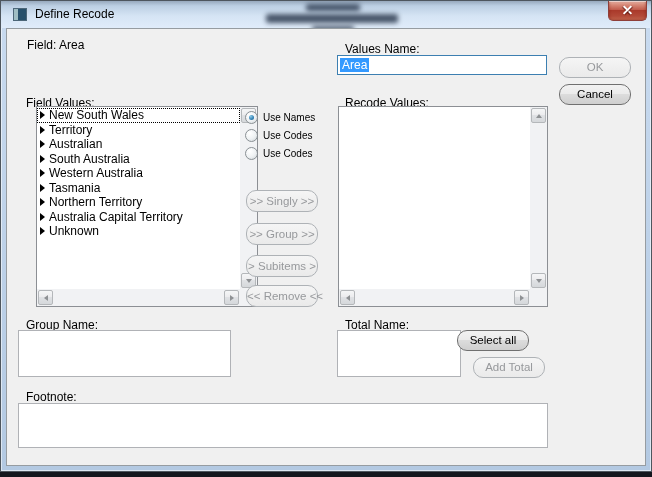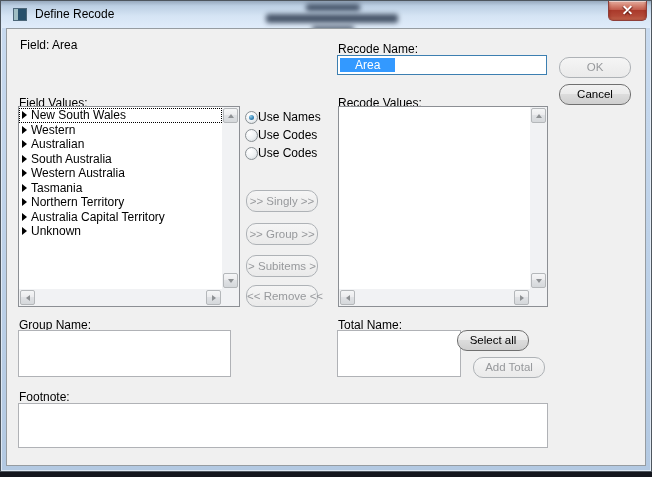--- a/index.html
+++ b/index.html
@@ -25,26 +25,26 @@
               background:linear-gradient(180deg,#efc3b5 0%,#d98d7c 18%,#c25e4e 45%,#aa3a2b 50%,#b34a38 80%,#c66a52 100%);
               box-shadow:inset 0 1px 0 rgba(255,255,255,.55), inset 0 0 3px rgba(120,20,10,.6); cursor:pointer; }
   .xbars { position:absolute; left:50%; top:50%; width:11px; height:11px; margin:-6px 0 0 -6px; }
   .xbars::before,.xbars::after { content:''; position:absolute; left:0; top:4.5px; width:11px; height:2px;
               background:#fff; box-shadow:0 1px 1px rgba(80,10,5,.7); }
   .xbars::before { transform:rotate(45deg); } .xbars::after { transform:rotate(-45deg); }
 
   
   .client { position:absolute; left:5px; right:5px; top:27px; bottom:5px;
             background:#f0f0f0; border:1px solid #969ca1; }
-  .lbl { position:absolute; font-size:12px; color:#000; white-space:nowrap; }
+  .lbl { position:absolute; font-size:12px; color:#000; white-space:nowrap;margin-left:7px; }
 
   
   .textbox { position:absolute; background:#fff; border:1px solid #3c7fb1; font-size:12px;
              line-height:18px; padding:0 2px; overflow:hidden; }
-  .textbox .sel { background:#3399ff; color:#fff; padding:0 15px; }
+  .textbox .sel { background:#3399ff; color:#fff; padding:0 2px; }
 
   
   .btn { position:absolute; width:72px; height:21px; border:1px solid #707070; border-radius:10px;
          background:linear-gradient(180deg,#f2f2f2 0%,#ebebeb 45%,#dddddd 46%,#cfcfcf 100%);
          font-family:"Liberation Sans",sans-serif; font-size:11.5px; color:#000; text-align:center;
          line-height:19px; cursor:pointer; white-space:nowrap; }
   .btn.disabled { border-color:#aeb2b6; background:linear-gradient(180deg,#f5f5f5,#eaeaea);
                   color:#97999c; cursor:default; }
   .btn.mid { width:72px; height:22px; line-height:20px; }
 
@@ -70,21 +70,21 @@
   .tri-down  { border-left:3.5px solid transparent; border-right:3.5px solid transparent; border-top:4.5px solid #8e9194; }
   .tri-left  { border-top:3.5px solid transparent; border-bottom:3.5px solid transparent; border-right:4.5px solid #8e9194; }
   .tri-right { border-top:3.5px solid transparent; border-bottom:3.5px solid transparent; border-left:4.5px solid #8e9194; }
 
   
   .radio-row { position:absolute; left:238px; height:14px; display:flex; align-items:center; cursor:pointer; }
   .radio { position:relative; width:13px; height:13px; border-radius:50%; border:1px solid #8a9094; flex:none;
            background:radial-gradient(circle at 35% 30%, #ffffff 0%, #eef1f3 55%, #ccd2d6 100%); }
   .radio.checked::after { content:''; position:absolute; left:3px; top:3px; width:5px; height:5px; border-radius:50%;
            background:radial-gradient(circle at 35% 30%, #8ccbe8 0%, #3a86b8 55%, #175e8a 100%); }
-  .radio-lbl { font-size:12px; white-space:nowrap; }
+  .radio-lbl { font-size:10px; margin-left:5px; white-space:nowrap; }
 
   
   .tarea { position:absolute; background:#fff; border:1px solid #b0b2b6; resize:none;
            font-family:"Liberation Sans",sans-serif; font-size:12px; padding:2px; outline:none; }
 </style>
 </head>
 <body>
 
 <div class="screen">
   <div class="frame">
@@ -97,38 +97,38 @@
       <span class="title">Define Recode</span>
       <div class="closebtn">
         <span class="xbars"></span>
       </div>
     </div>
 
     <div class="client">
 
       <div class="lbl" style="left:13px; top:9px;">Field: Area</div>
 
-      <div class="lbl" style="left:331px; top:13px;">Recode Name:</div>
+      <div class="lbl" style="left:331px; top:13px;">Values Name:</div>
       <div class="textbox" style="left:330px; top:26px; width:210px; height:20px;">
         <span class="sel">Area</span>
       </div>
 
       <div class="btn disabled" style="left:552px; top:28px;">OK</div>
       <div class="btn" style="left:552px; top:55px;">Cancel</div>
 
       <div class="lbl" style="left:12px; top:67px;">Field Values:</div>
-      <div class="listbox" style="left:11px; top:77px; width:222px; height:201px;text-align:right;">
+      <div class="listbox" style="left:29px; top:77px; width:222px; height:201px;text-align:right;">
         <div class="lb-items">
             <div class="lb-item focused">
               <span class="item-tri"></span>
               <span>New South Wales</span>
             </div>
             <div class="lb-item">
               <span class="item-tri"></span>
-              <span>Western</span>
+              <span>Territory</span>
             </div>
             <div class="lb-item">
               <span class="item-tri"></span>
               <span>Australian</span>
             </div>
             <div class="lb-item">
               <span class="item-tri"></span>
               <span>South Australia</span>
             </div>
             <div class="lb-item">

